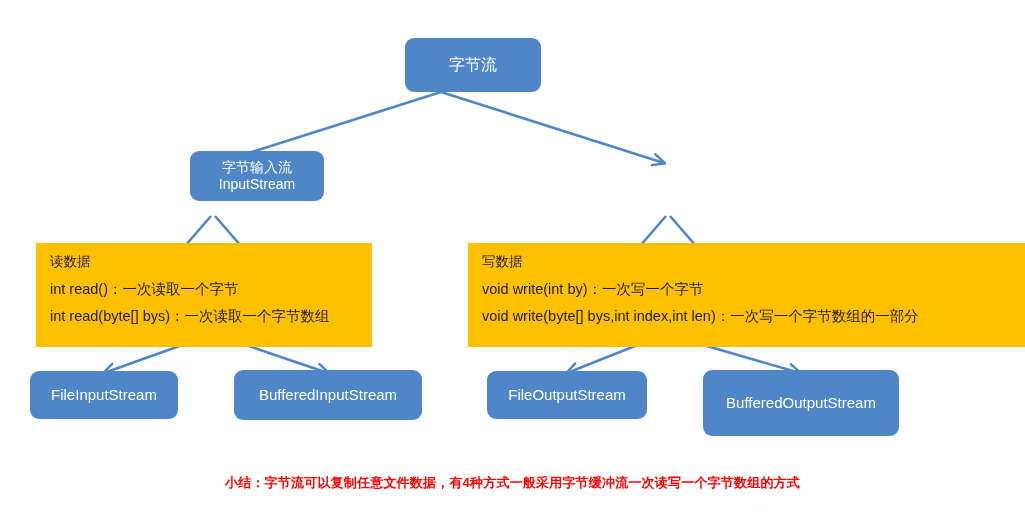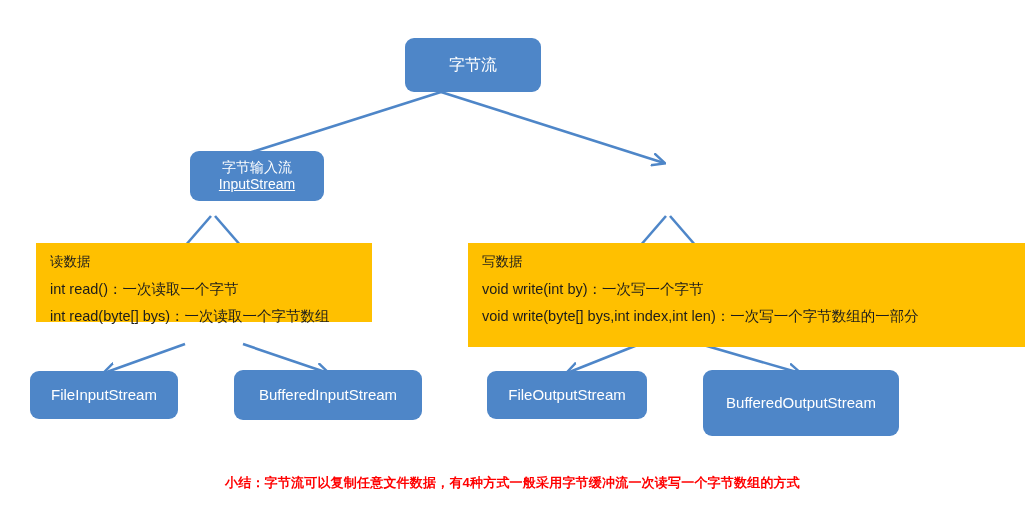--- a/index.html
+++ b/index.html
@@ -32,21 +32,21 @@
     display: flex;
     flex-direction: column;
     align-items: center;
     justify-content: center;
     text-align: center;
     line-height: 1.25;
     z-index: 3;
     box-sizing: border-box;
   }
   .node .line1 { display: block; }
-  .node .line2 { display: block; text-decoration: underline; }
+  .node .line2 { display: block; }
 
   #node-root {
     left: 373px; top: 38px; width: 136px; height: 54px;
     font-size: 16px;
     margin-left: 32px;
   }
   #node-input {
     left: 146px; top: 151px; width: 134px; height: 50px;
     font-size: 14px;
     margin-left: 44px;
@@ -83,21 +83,21 @@
   }
   .panel .row {
     line-height: 1.0;
     margin-bottom: 13px;
     white-space: nowrap;
   }
   .panel .row:last-child { margin-bottom: 0; }
   .panel .row.head { font-size: 13.5px; }
 
   #panel-read {
-    left: 36px; top: 243px; width: 336px; height: 79px;
+    left: 36px; top: 243px; width: 336px; height: 104px;
   }
   #panel-write {
     left: 468px; top: 243px; width: 580px; height: 104px;
   }
 
   #footer-note {
     position: absolute;
     left: 0;
     top: 474px;
     width: 1025px;

